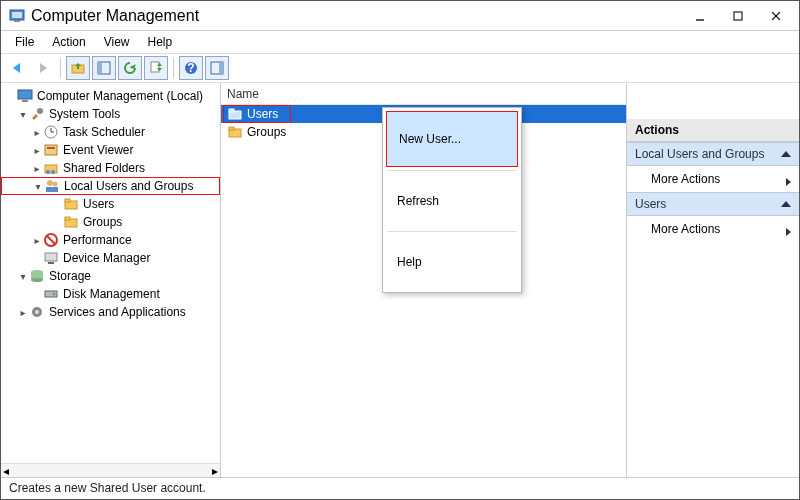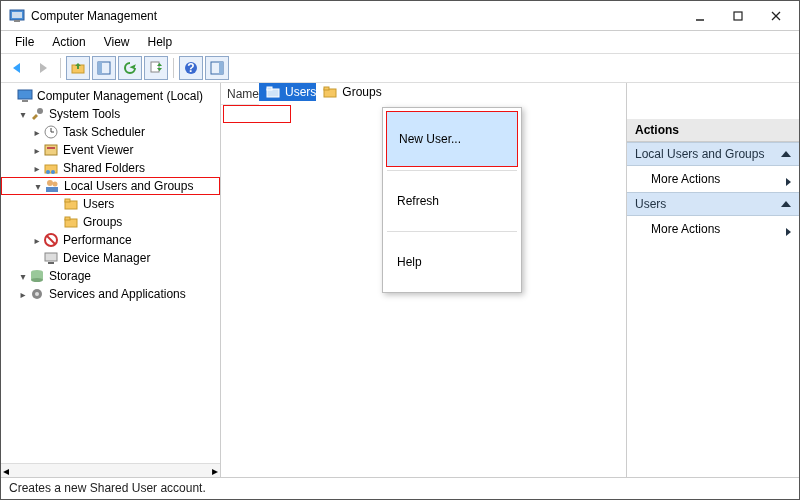--- a/index.html
+++ b/index.html
@@ -1,40 +1,40 @@
 <!DOCTYPE html>
 <html><head>
 <meta charset="utf-8">
 <style>
   * { box-sizing: border-box; font-family: "Segoe UI", Tahoma, sans-serif; font-size: 12px; }
   body { margin: 0; background: #fff; }
   .window { width: 800px; height: 500px; border: 1px solid #555; display: flex; flex-direction: column; position: relative; }
   .titlebar { height: 30px; display: flex; align-items: center; padding: 0 4px; border-bottom: 1px solid #ccc; }
   .titlebar .ticon { width: 16px; height: 16px; margin: 0 6px 0 4px; }
-  .titlebar .title { flex: 1; font-size: 12px; }
+  .titlebar .title { flex: 1; font-size: 16px; }
   .winbtns { display: flex; }
   .winbtn { width: 38px; height: 28px; display: flex; align-items: center; justify-content: center; }
   .winbtn svg { width: 12px; height: 12px; }
   .menubar { height: 22px; display: flex; align-items: center; padding: 0 6px; gap: 2px; }
   .menuitem { padding: 2px 8px; }
   .toolbar { height: 30px; border-top: 1px solid #ddd; border-bottom: 1px solid #ddd; display: flex; align-items: center; padding: 0 4px; gap: 2px; }
   .tbtn { width: 24px; height: 24px; border: 1px solid transparent; display: flex; align-items: center; justify-content: center; }
   .tbtn.box { border: 1px solid #8fa8c9; background: #e8f0fb; }
   .tbsep { width: 1px; height: 20px; background: #ccc; margin: 0 3px; }
   .tbtn svg { width: 16px; height: 16px; }
   .body3 { flex: 1; display: flex; min-height: 0; }
   .tree { width: 220px; border-right: 1px solid #ccc; overflow: hidden; display:flex; flex-direction:column;}
   .tree-inner{flex:1; overflow:auto; padding-top:4px;}
   .treescroll { height: 14px; border-top: 1px solid #ddd; background:#f5f5f5; display:flex; align-items:center; justify-content:space-between; padding:0 2px;}
   .row { display: flex; align-items: center; height: 18px; white-space: nowrap; }
   .exp { width: 12px; text-align: center; color:#555; font-size:10px;}
   .ticon2 { width: 16px; height: 16px; margin-right: 4px; flex:0 0 16px;}
   .row.hl { border: 1px solid #e11; background: #fff; }
   .ind0{padding-left:4px;} .ind1{padding-left:16px;} .ind2{padding-left:30px;} .ind3{padding-left:50px;}
-  .list { flex: 1; display: flex; flex-direction: row; border-right: 1px solid #ccc; position:relative;}
+  .list { flex: 1; display: flex; flex-direction: column; border-right: 1px solid #ccc; position:relative;}
   .listhead { height: 22px; border-bottom: 1px solid #e5e5e5; display: flex; align-items:center; padding-left:6px; color:#333;}
   .litem { height: 18px; display: flex; align-items: center; padding-left: 6px; }
   .litem.sel { background: #1e6fd6; color: #fff; }
   .litem .ticon2{margin-right:4px;}
   .redbox { position:absolute; border:1px solid #e11;}
   .ctxmenu { position:absolute; left:381px; top:106px; width:140px; background:#fff; border:1px solid #bbb; box-shadow:2px 2px 6px rgba(0,0,0,.25); padding:3px 2px;}
   .ctxitem { padding:20px 12px; }
   .ctxitem.hl { background:#cde6ff; border:1px solid #e11; margin:0 1px;}
   .ctxsep{height:1px; background:#ddd; margin:3px 2px;}
   .actions { width: 172px; display:flex; flex-direction:column;}
@@ -225,20 +225,28 @@
           </div>
       <div class="row ind1">
             <span class="exp">▾</span>
             <svg class="ticon2" viewBox="0 0 16 16">
               <ellipse cx="8" cy="4" rx="6" ry="2" fill="#9ac89a"></ellipse>
               <rect x="2" y="4" width="12" height="8" fill="#9ac89a"></rect>
               <ellipse cx="8" cy="12" rx="6" ry="2" fill="#7aa87a"></ellipse>
             </svg>
             <span>Storage</span>
           </div>
+      <div class="row ind2">
+            <span class="exp"></span>
+            <svg class="ticon2" viewBox="0 0 16 16">
+              <rect x="2" y="5" width="12" height="6" fill="#bbb" stroke="#666"></rect>
+              <circle cx="11" cy="8" r="1.5" fill="#5a8"></circle>
+            </svg>
+            <span>Disk Management</span>
+          </div>
       <div class="row ind1">
             <span class="exp">▸</span>
             <svg class="ticon2" viewBox="0 0 16 16">
               <circle cx="8" cy="8" r="5" fill="#888"></circle>
               <circle cx="8" cy="8" r="2" fill="#ddd"></circle>
             </svg>
             <span>Services and Applications</span>
           </div>
       </div>
       <div class="treescroll">

